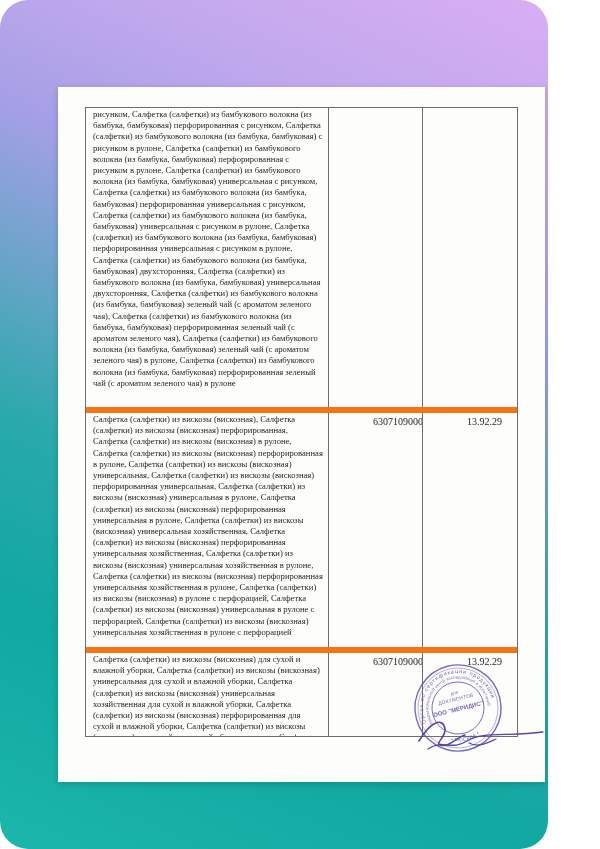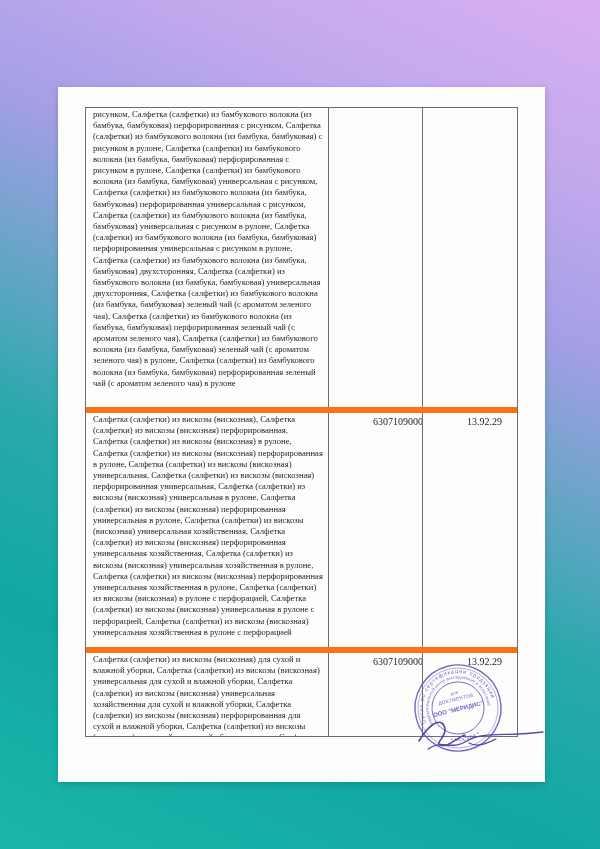--- a/index.html
+++ b/index.html
@@ -1,24 +1,25 @@
 <!DOCTYPE html>
 <html><head>
 <meta charset="utf-8">
 <style>
   html, body { margin: 0; padding: 0; }
   body {
     width: 600px; height: 849px; overflow: hidden;
     font-family: "Liberation Serif", serif;
   }
   .bg {
-    position: relative; width: 600px; height: 849px;
+    position: relative; width: 548px; height: 849px;
     background: linear-gradient(204deg,
       #d9aef3 0%, #c0a8ed 18%, #a49fe5 32%, #64a5c6 47%,
       #2aa9ab 60%, #10a8a1 78%, #1db6ac 100%);
+    border-radius: 28px;
   }
   .paper {
     position: absolute; left: 58px; top: 87px;
     width: 487px; height: 695px;
     background: #fdfdfc;
     box-shadow: 0 2px 6px rgba(20,60,60,0.25);
   }
   .doc-table {
     position: absolute; left: 27px; top: 20px;
     width: 433px;

